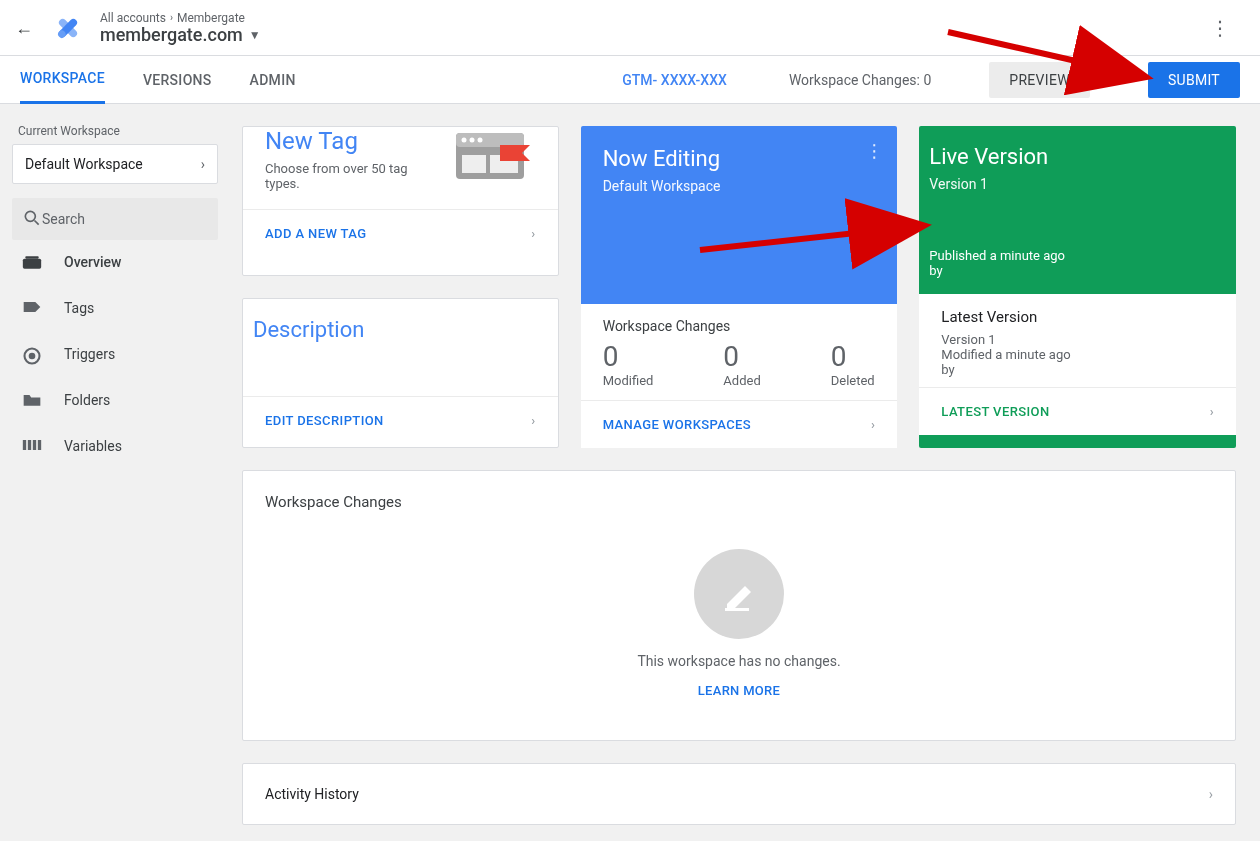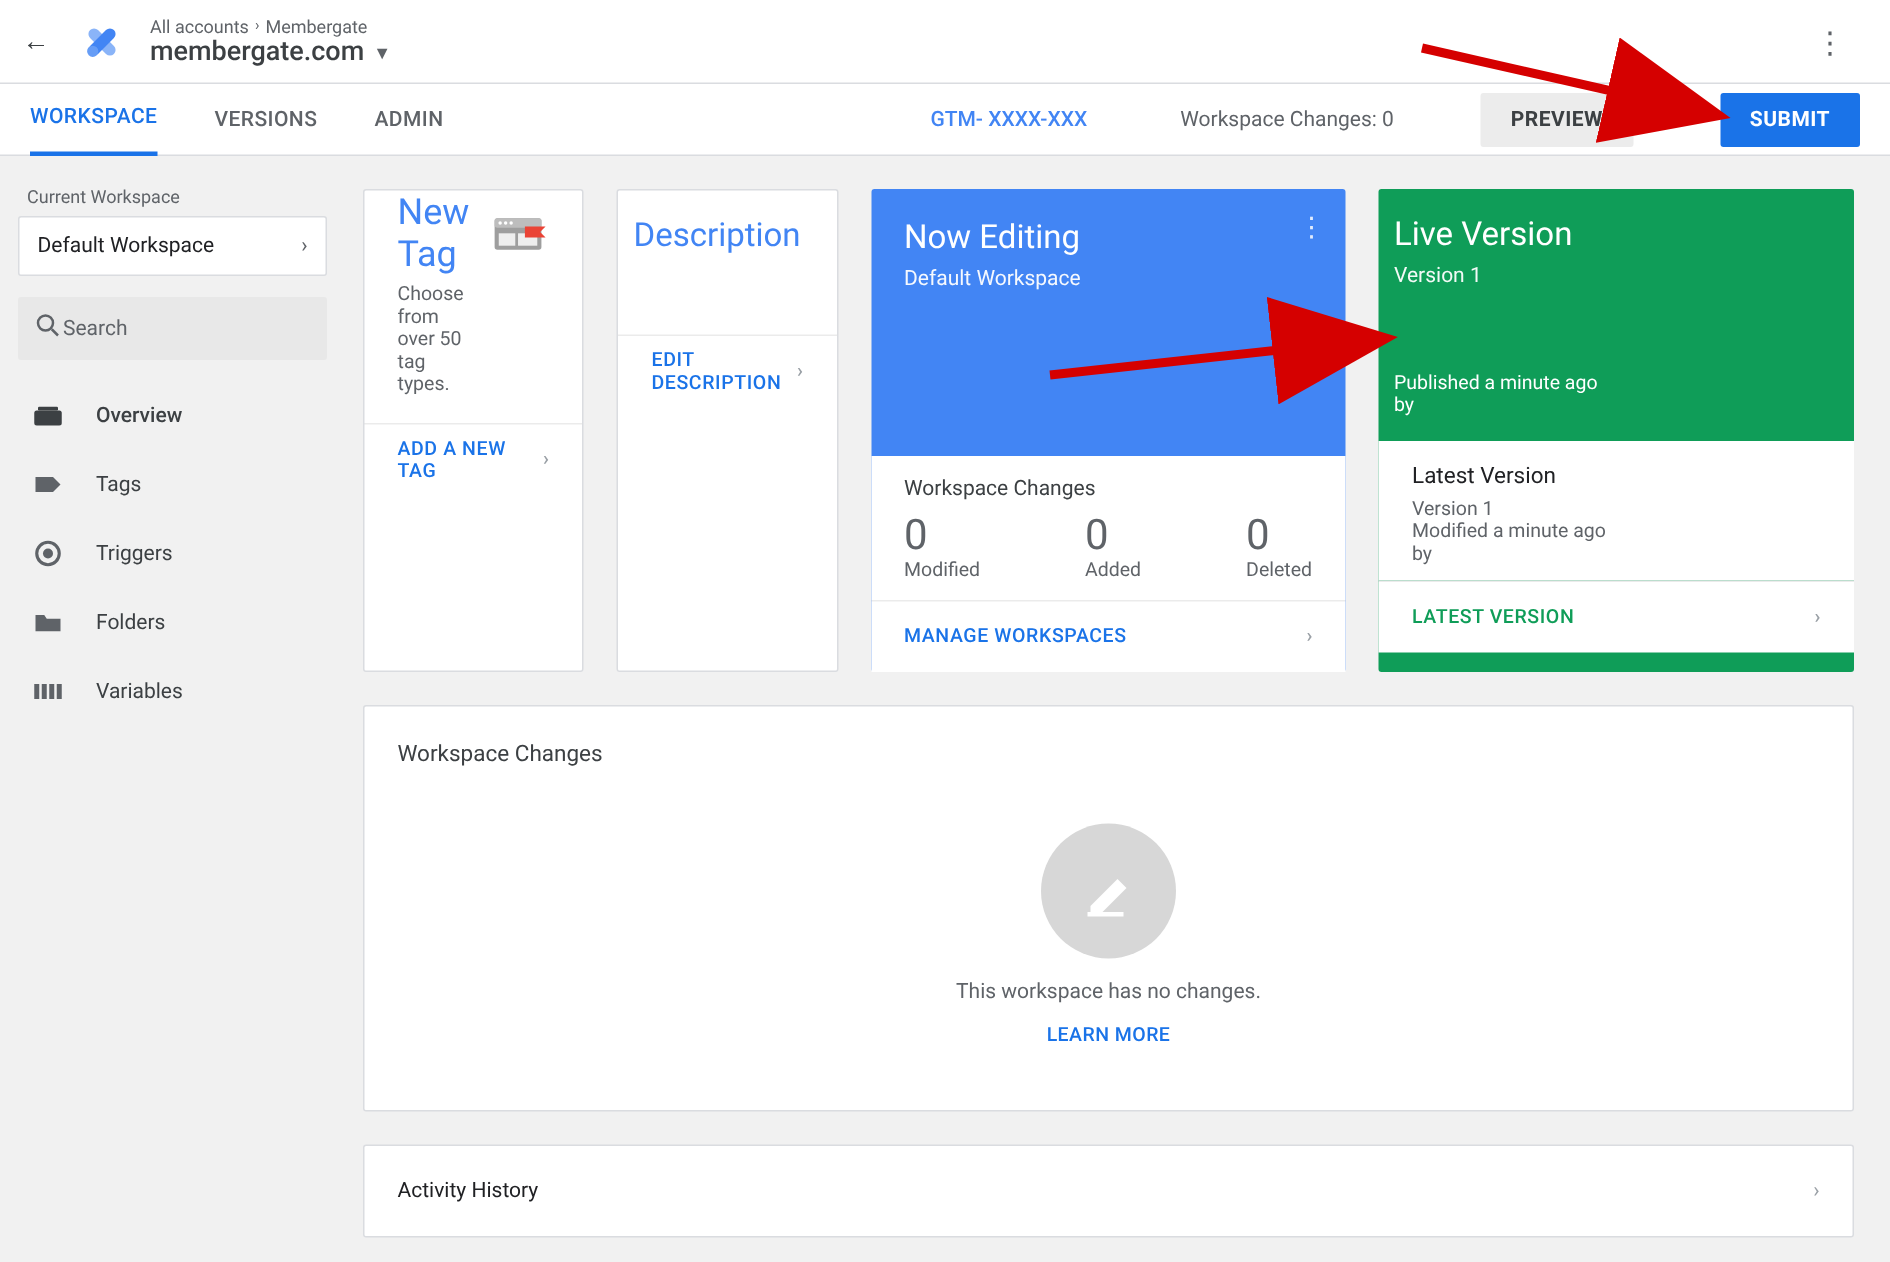--- a/index.html
+++ b/index.html
@@ -24,31 +24,31 @@
   .breadcrumb .chev{font-size:10px}
   .container-row{display:flex;align-items:center;gap:6px;font-size:18px;color:#3c4043;font-weight:500}
   .more-dots{margin-left:auto;margin-right:10px;color:var(--muted);font-size:20px;cursor:pointer;padding:8px}
   
   .subnav{background:#fff;border-bottom:1px solid var(--border);height:48px;display:flex;align-items:center;padding:0 20px;gap:38px}
   .tab{height:48px;display:flex;align-items:center;font-size:14px;color:var(--muted);letter-spacing:.3px;font-weight:500;cursor:pointer}
   .tab.active{color:var(--blue);border-bottom:3px solid var(--blue)}
   .subnav .spacer{flex:1}
   .gtm-id{color:var(--blue-500);font-weight:500}
   .wc-label{color:var(--muted);margin-left:24px}
-  .btn{height:36px;padding:0 20px;border-radius:2px;border:none;font-weight:700;font-size:14px;letter-spacing:.3px;cursor:pointer;margin-left:20px}
+  .btn{height:36px;padding:0 20px;border-radius:2px;border:none;font-weight:400;font-size:14px;letter-spacing:.3px;cursor:pointer;margin-left:20px}
   .btn.preview{background:#ececec;color:#3c4043}
   .btn.submit{background:var(--blue);color:#fff}
   
   .main{display:flex}
   .sidebar{width:230px;padding:12px 12px 0 12px}
   .cw-label{font-size:12px;color:var(--muted);padding:8px 6px 6px}
   .workspace-box{background:#fff;border:1px solid var(--border);border-radius:2px;height:40px;display:flex;align-items:center;padding:0 12px;justify-content:space-between;cursor:pointer;font-size:14px}
   .search-box{margin-top:14px;background:#e8e8e8;border-radius:2px;height:42px;display:flex;align-items:center;padding:0 10px;color:var(--muted)}
   .nav{margin-top:14px}
-  .nav-item{height:46px;display:flex;align-items:center;gap:20px;padding:0 8px;color:#3c4043;cursor:pointer;font-size:14px}
+  .nav-item{height:46px;display:flex;align-items:flex-start;gap:20px;padding:0 8px;color:#3c4043;cursor:pointer;font-size:14px}
   .nav-item.active{font-weight:500}
   .nav-icon{width:24px;display:flex;align-items:center;justify-content:center;color:#5f6368}
   .content{flex:1;padding:22px 24px 40px 12px}
   .row{display:flex;gap:22px;margin-bottom:22px}
   .card{background:var(--card);border:1px solid var(--border);border-radius:2px;flex:1;display:flex;flex-direction:column;min-width:0}
   .card.blue{background:var(--blue-500);color:#fff;border:none}
   .card.green{background:var(--green);color:#fff;border:none}
   .card-head{padding:18px 10px 16px;position:relative}
   .card-title{font-size:22px;font-weight:400;line-height:1.2}
   .card-sub{font-size:14px;margin-top:6px;opacity:.95}
@@ -191,21 +191,21 @@
               </svg>
             </span>
         <span>Variables</span>
       </div>
     </div>
   </div>
 
   <div class="content">
     <div class="row">
 
-      <div style="display:flex;flex-direction:row;gap:22px;flex:1;min-width:0">
+      <div style="display:flex;flex-direction:column;gap:22px;flex:1;min-width:0">
         <div class="card">
           <div class="newtag-body">
             <div class="newtag-text">
               <div class="t link-blue">New Tag</div>
               <div style="color:#5f6368;font-size:13px">Choose from over 50 tag types.</div>
             </div>
             <svg class="newtag-svg" viewBox="0 0 86 58">
               <rect x="6" y="6" width="68" height="46" rx="4" fill="#9e9e9e"></rect>
               <rect x="6" y="6" width="68" height="14" rx="4" fill="#bdbdbd"></rect>
               <circle cx="14" cy="13" r="2.5" fill="#fff"></circle>

